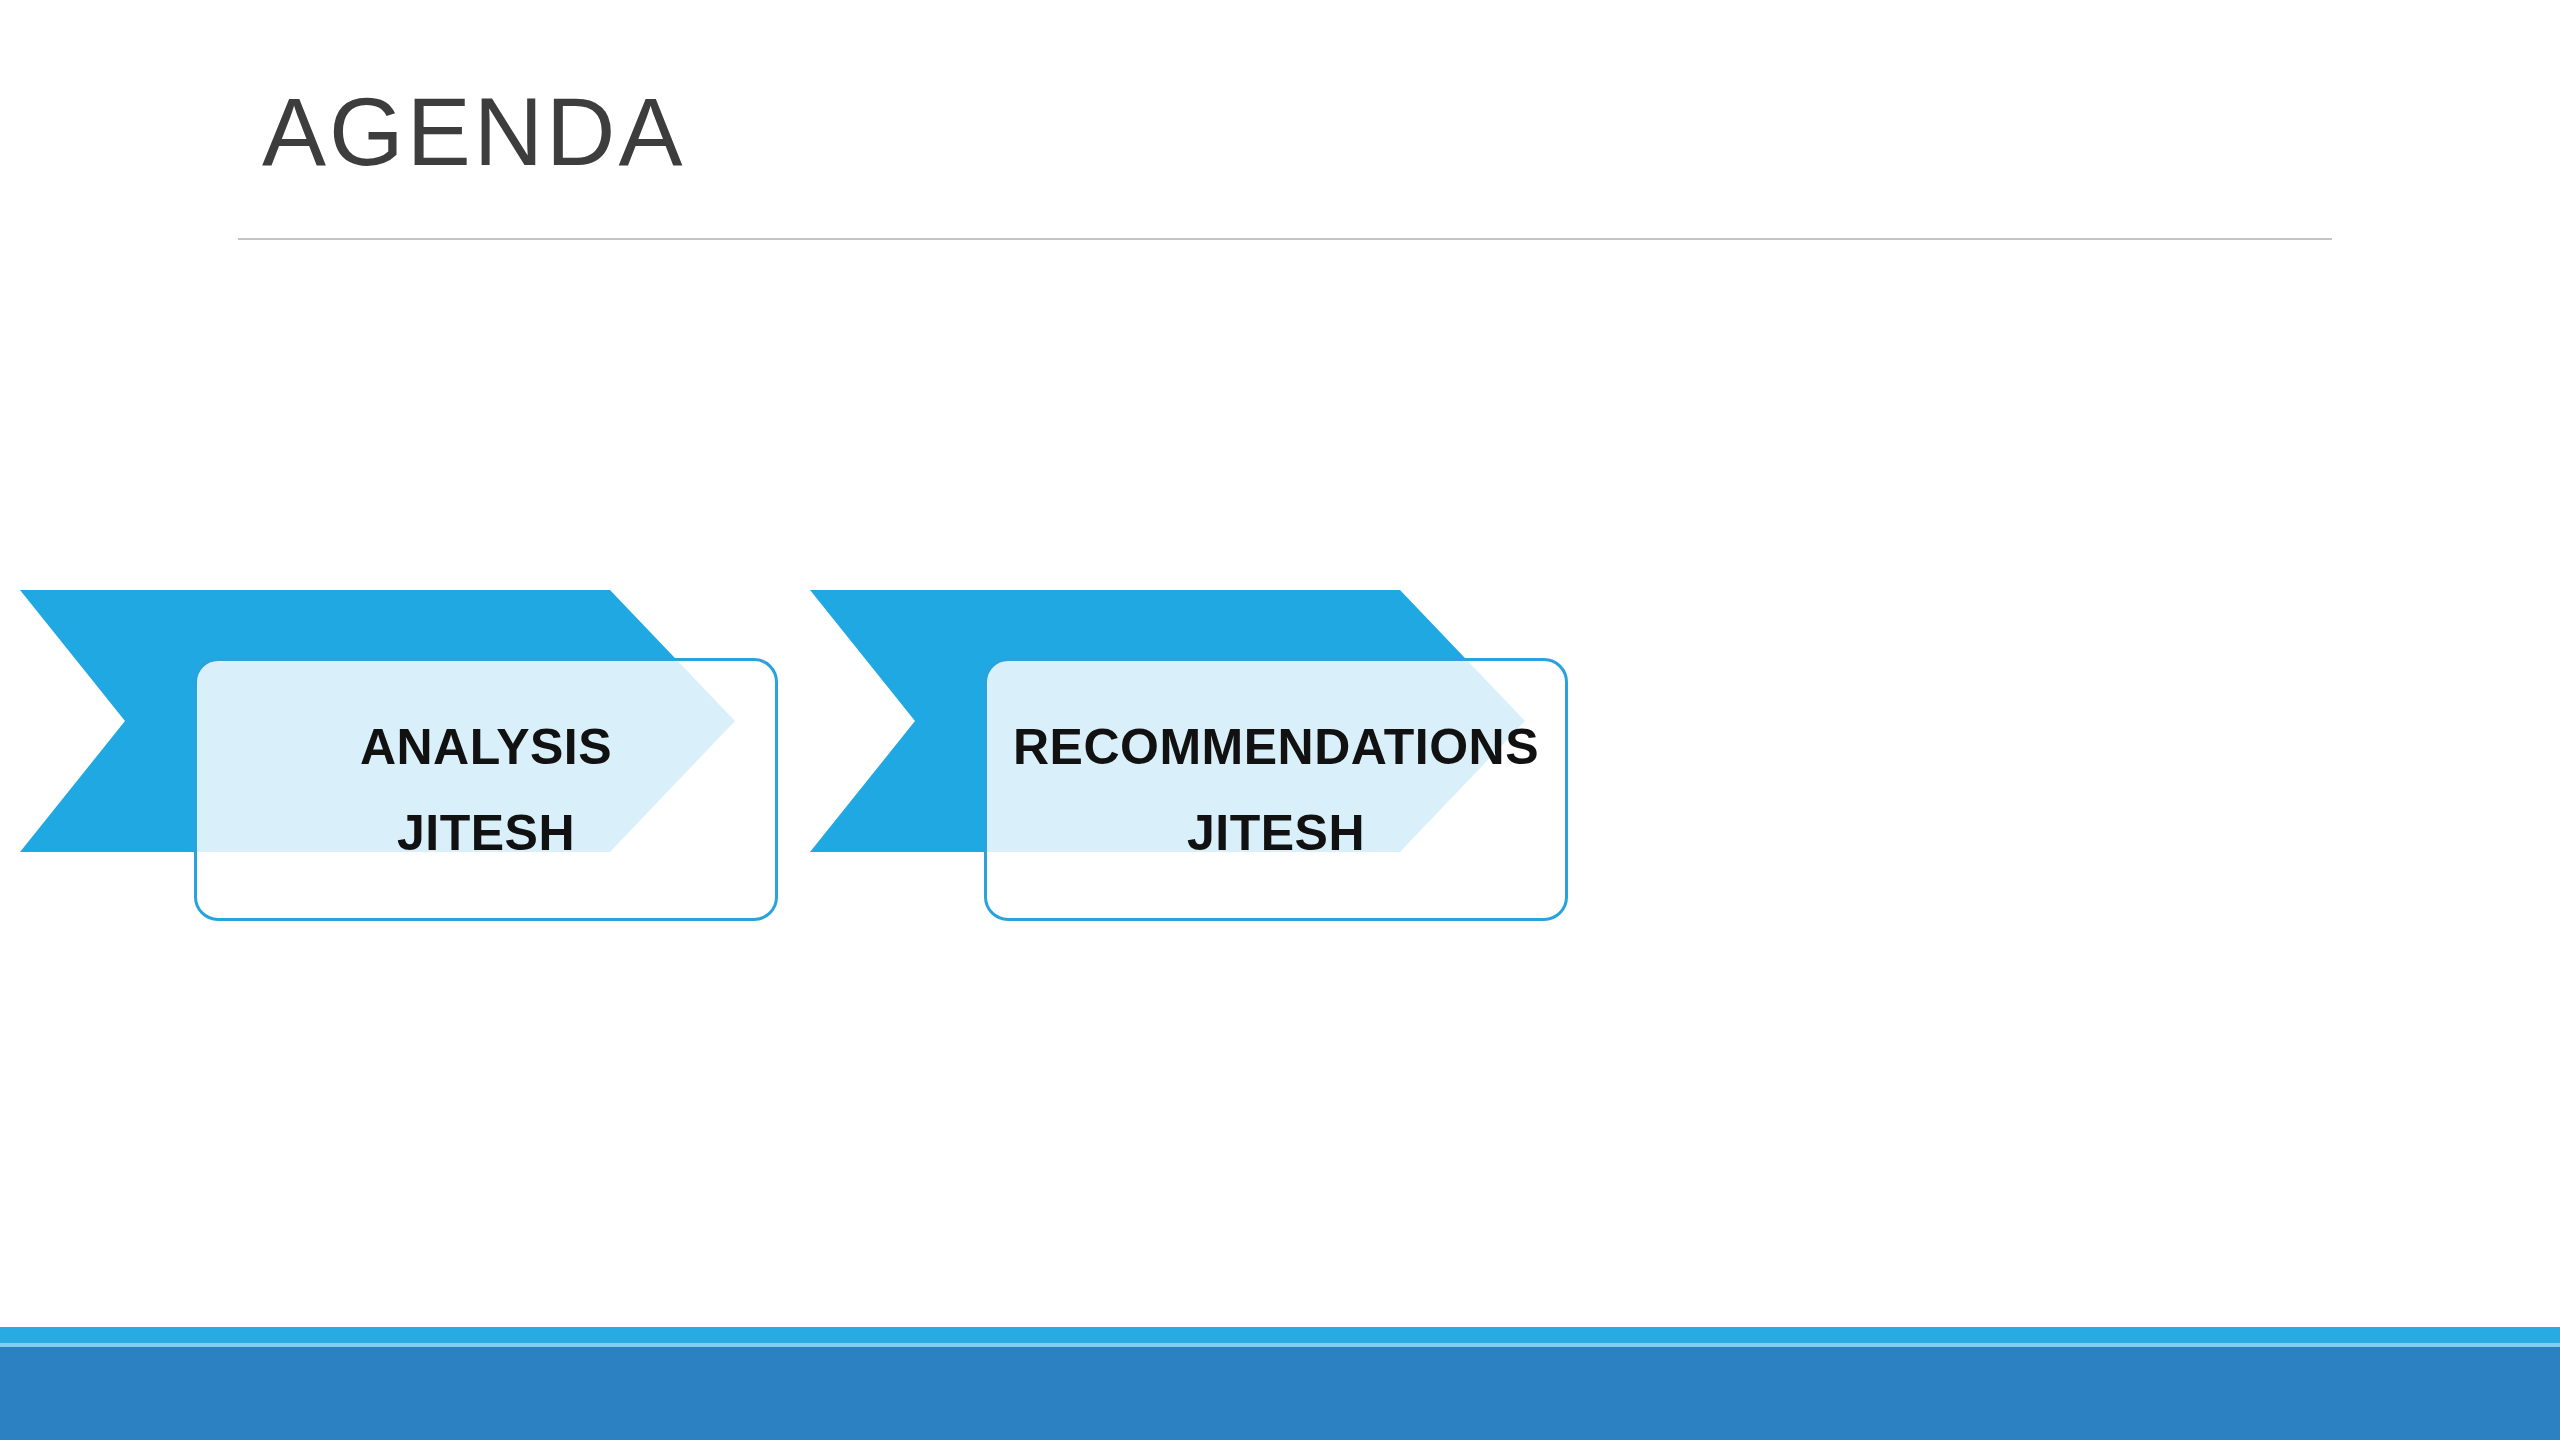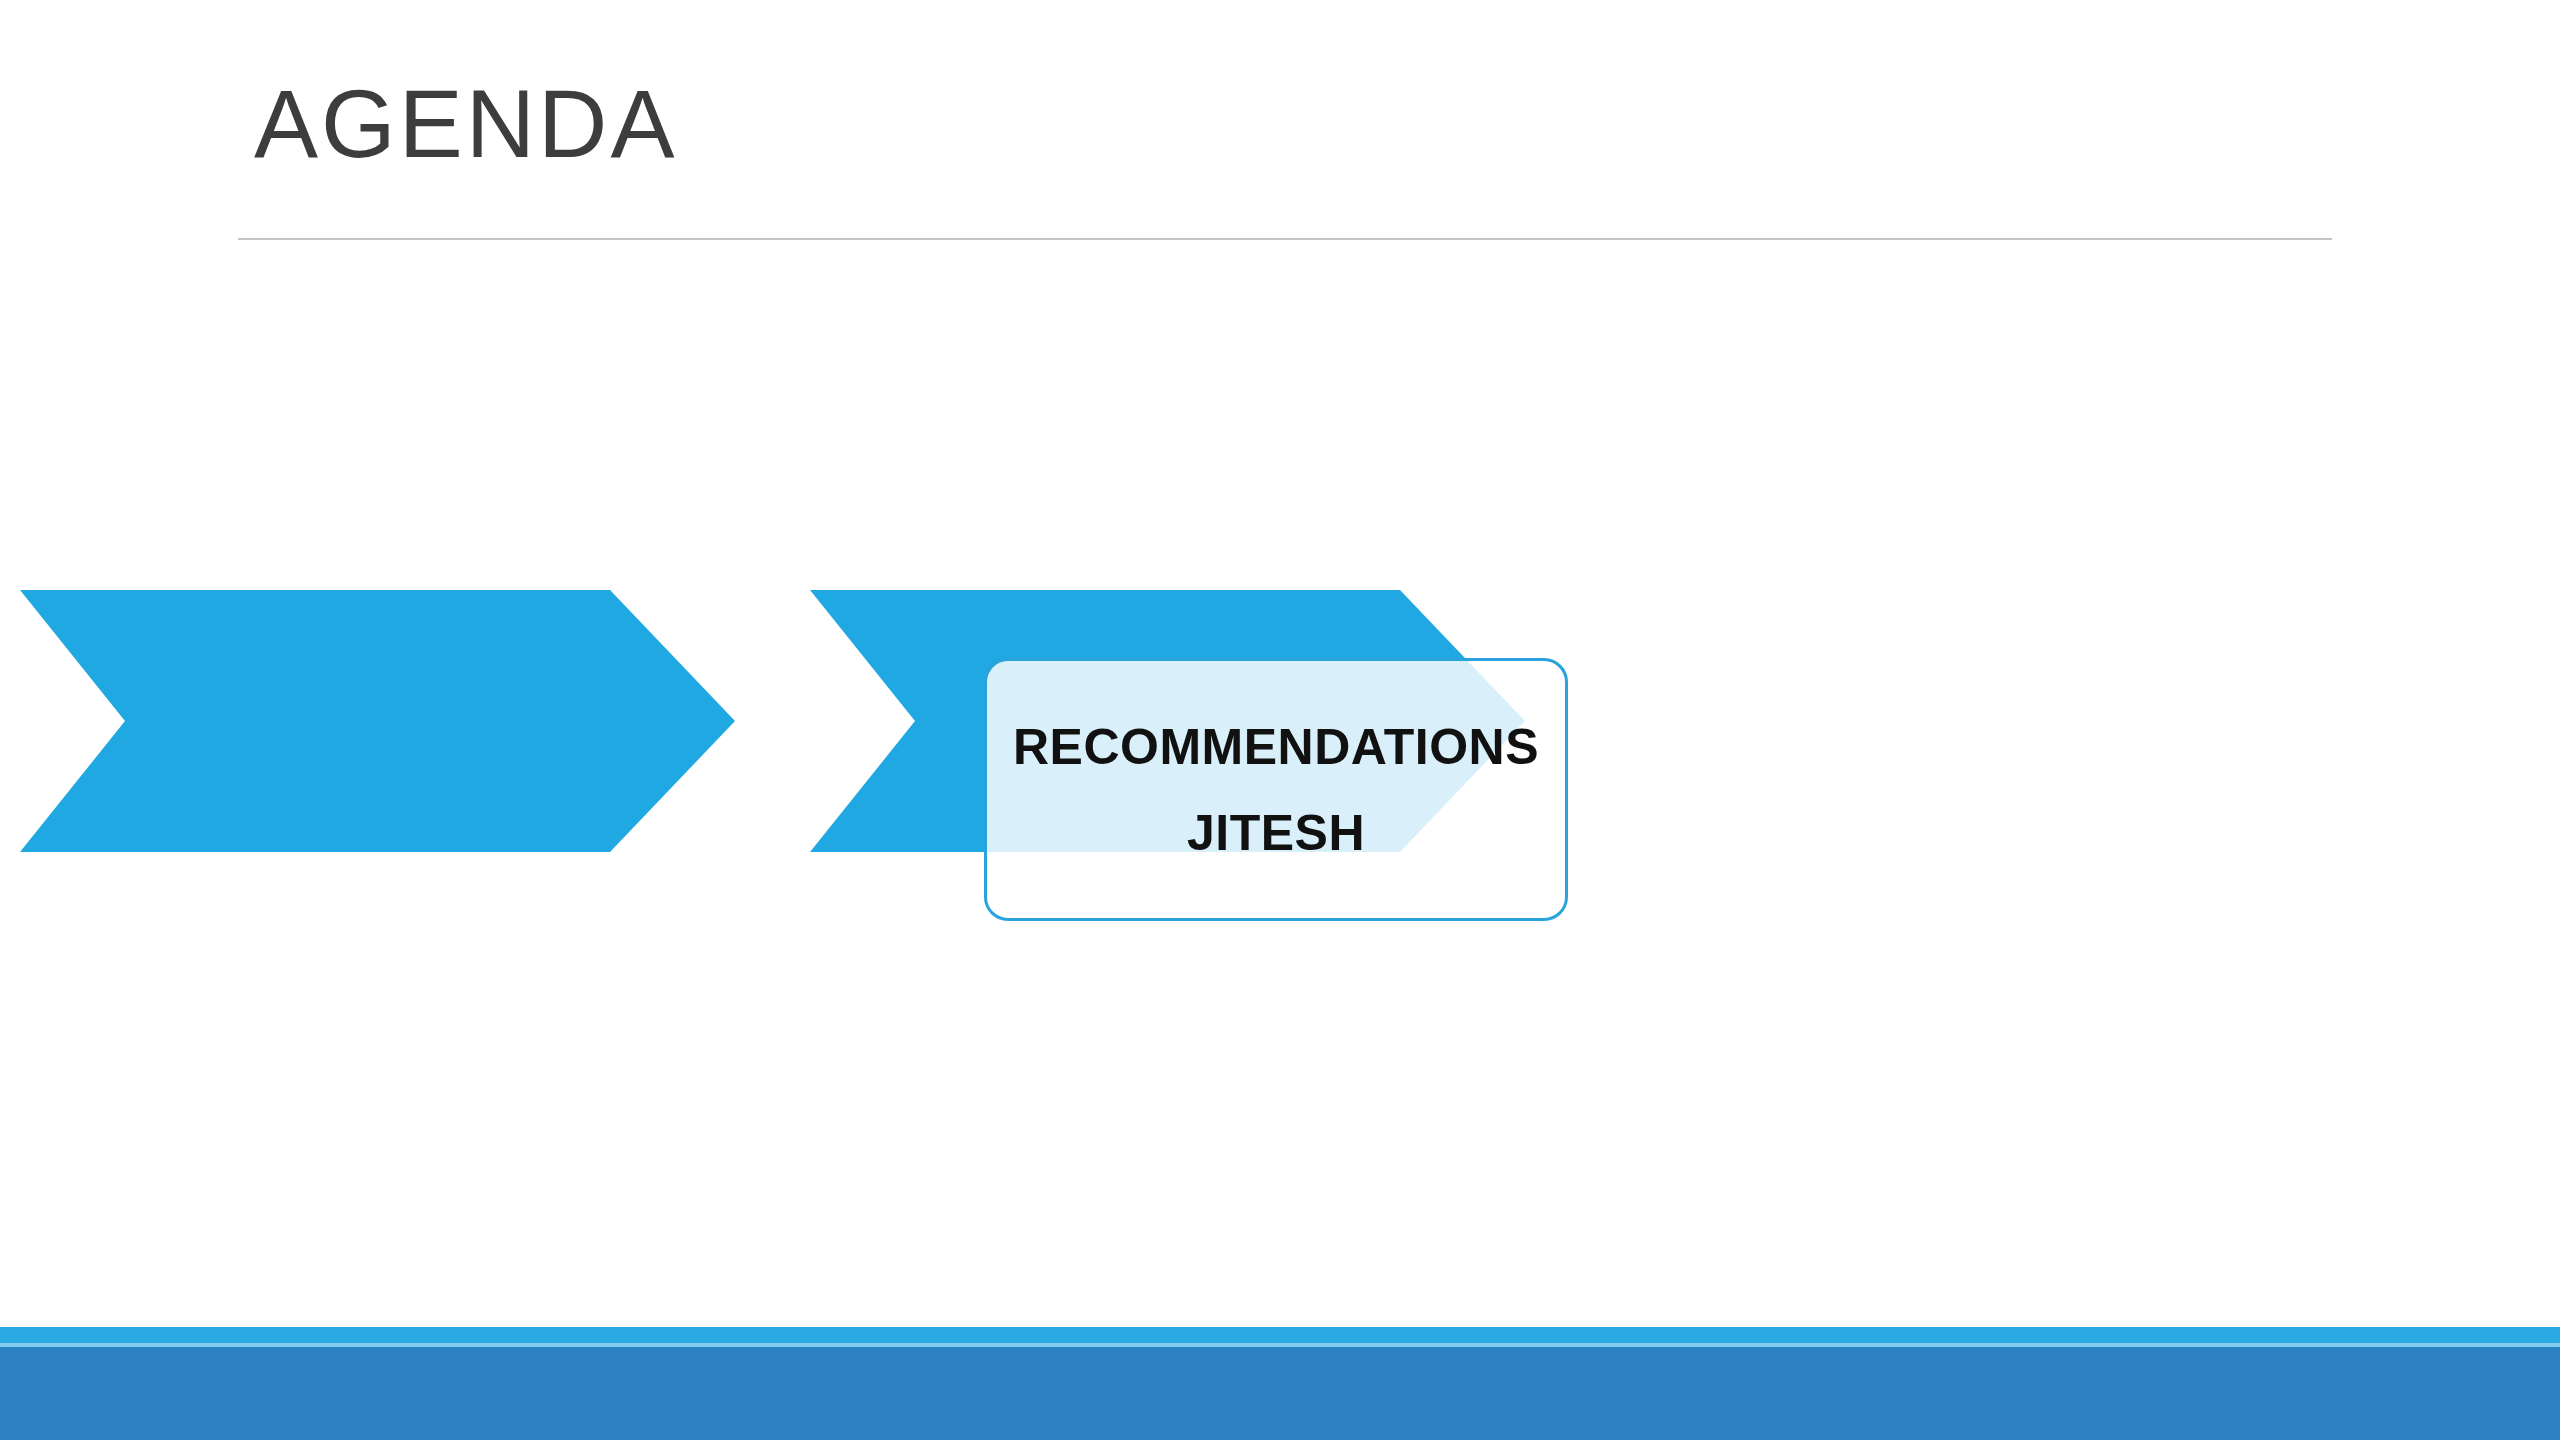--- a/index.html
+++ b/index.html
@@ -14,21 +14,21 @@
   .slide {
     position: relative;
     width: 2560px;
     height: 1440px;
     background: var(--background, #ffffff);
   }
   .slide-title {
     position: absolute;
     left: 246px;
     top: 66px;
-    margin: 8px;
+    margin: 16px;
     font-size: 96px;
     font-weight: 300;
     letter-spacing: 3px;
     line-height: 1.05;
     color: var(--title-text, #3d3d3d);
   }
   .title-rule {
     position: absolute;
     left: 238px;
     top: 238px;
@@ -111,20 +111,24 @@
 
 <div class="slide">
 
   <h1 class="slide-title">AGENDA</h1>
   <div class="title-rule"></div>
 
   <div class="agenda-item item-1">
     <svg class="chevron" viewBox="0 0 715 262" aria-hidden="true">
       <polygon points="0,0 590,0 715,131 590,262 0,262 105,131"></polygon>
     </svg>
+    <div class="agenda-card">
+      <div class="agenda-topic">ANALYSIS</div>
+      <div class="agenda-presenter">JITESH</div>
+    </div>
   </div>
 
   <div class="agenda-item item-2">
     <svg class="chevron" viewBox="0 0 715 262" aria-hidden="true">
       <polygon points="0,0 590,0 715,131 590,262 0,262 105,131"></polygon>
     </svg>
     <div class="agenda-card">
       <div class="agenda-topic">RECOMMENDATIONS</div>
       <div class="agenda-presenter">JITESH</div>
     </div>

